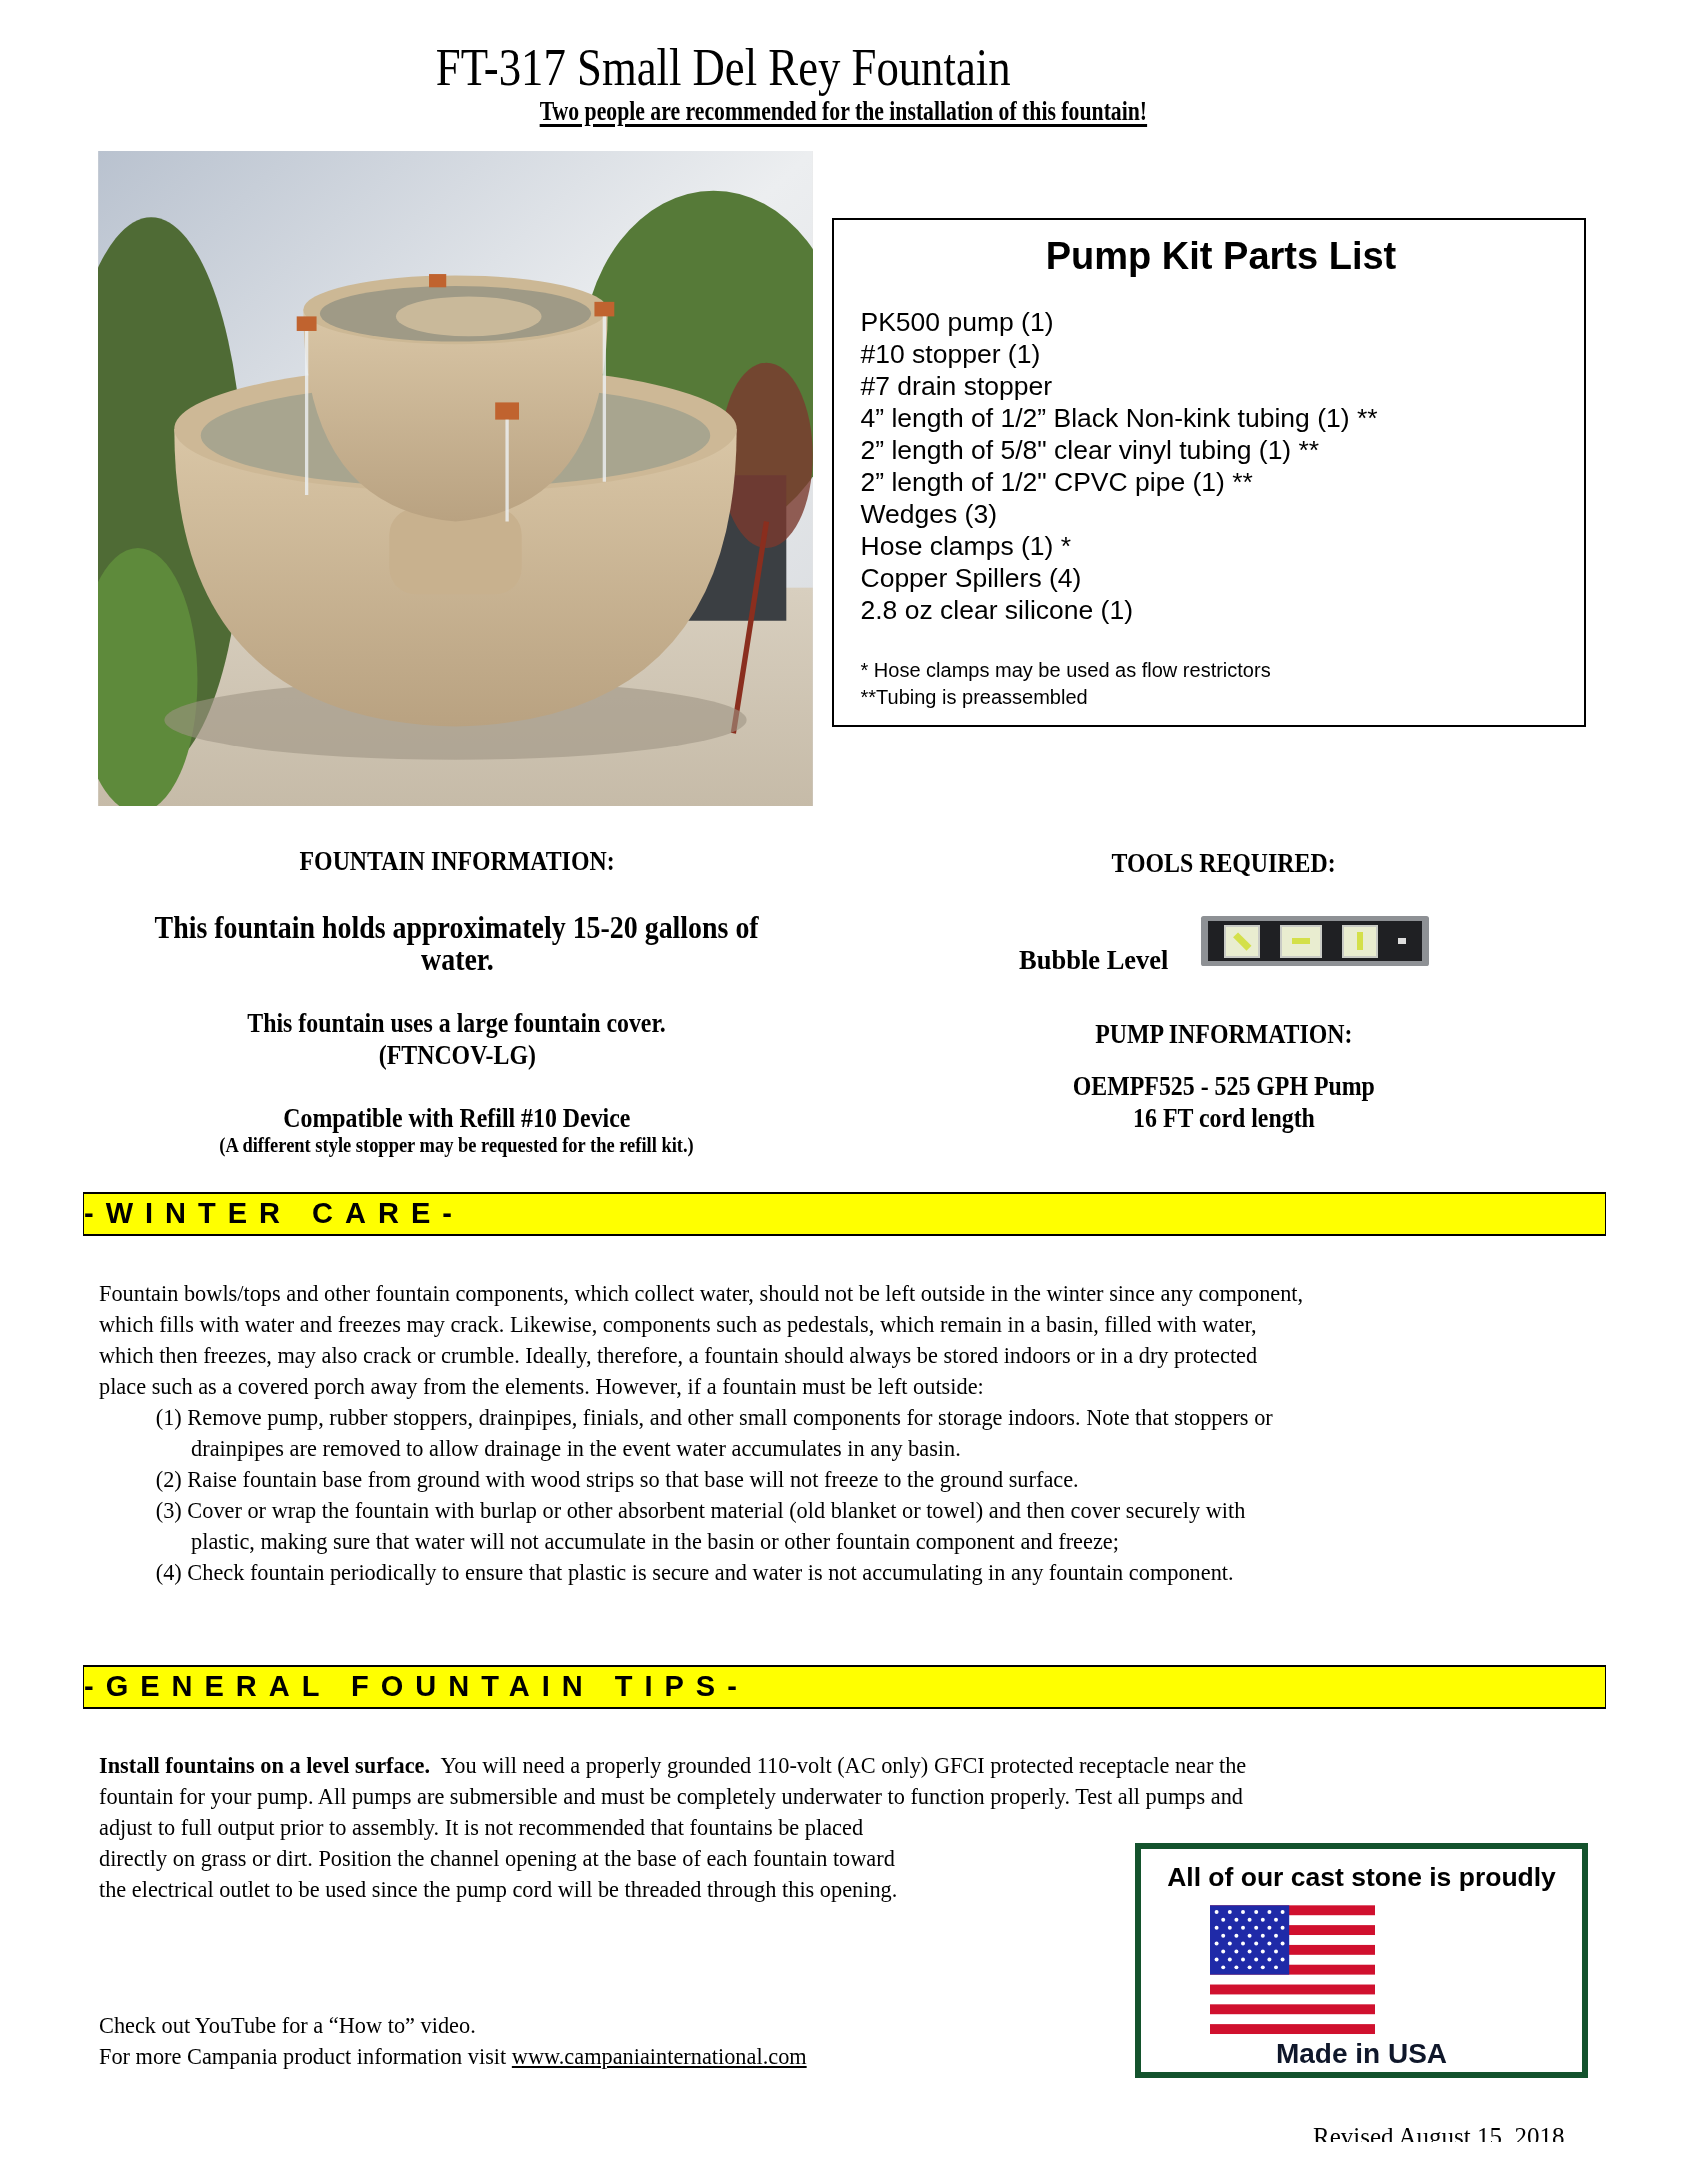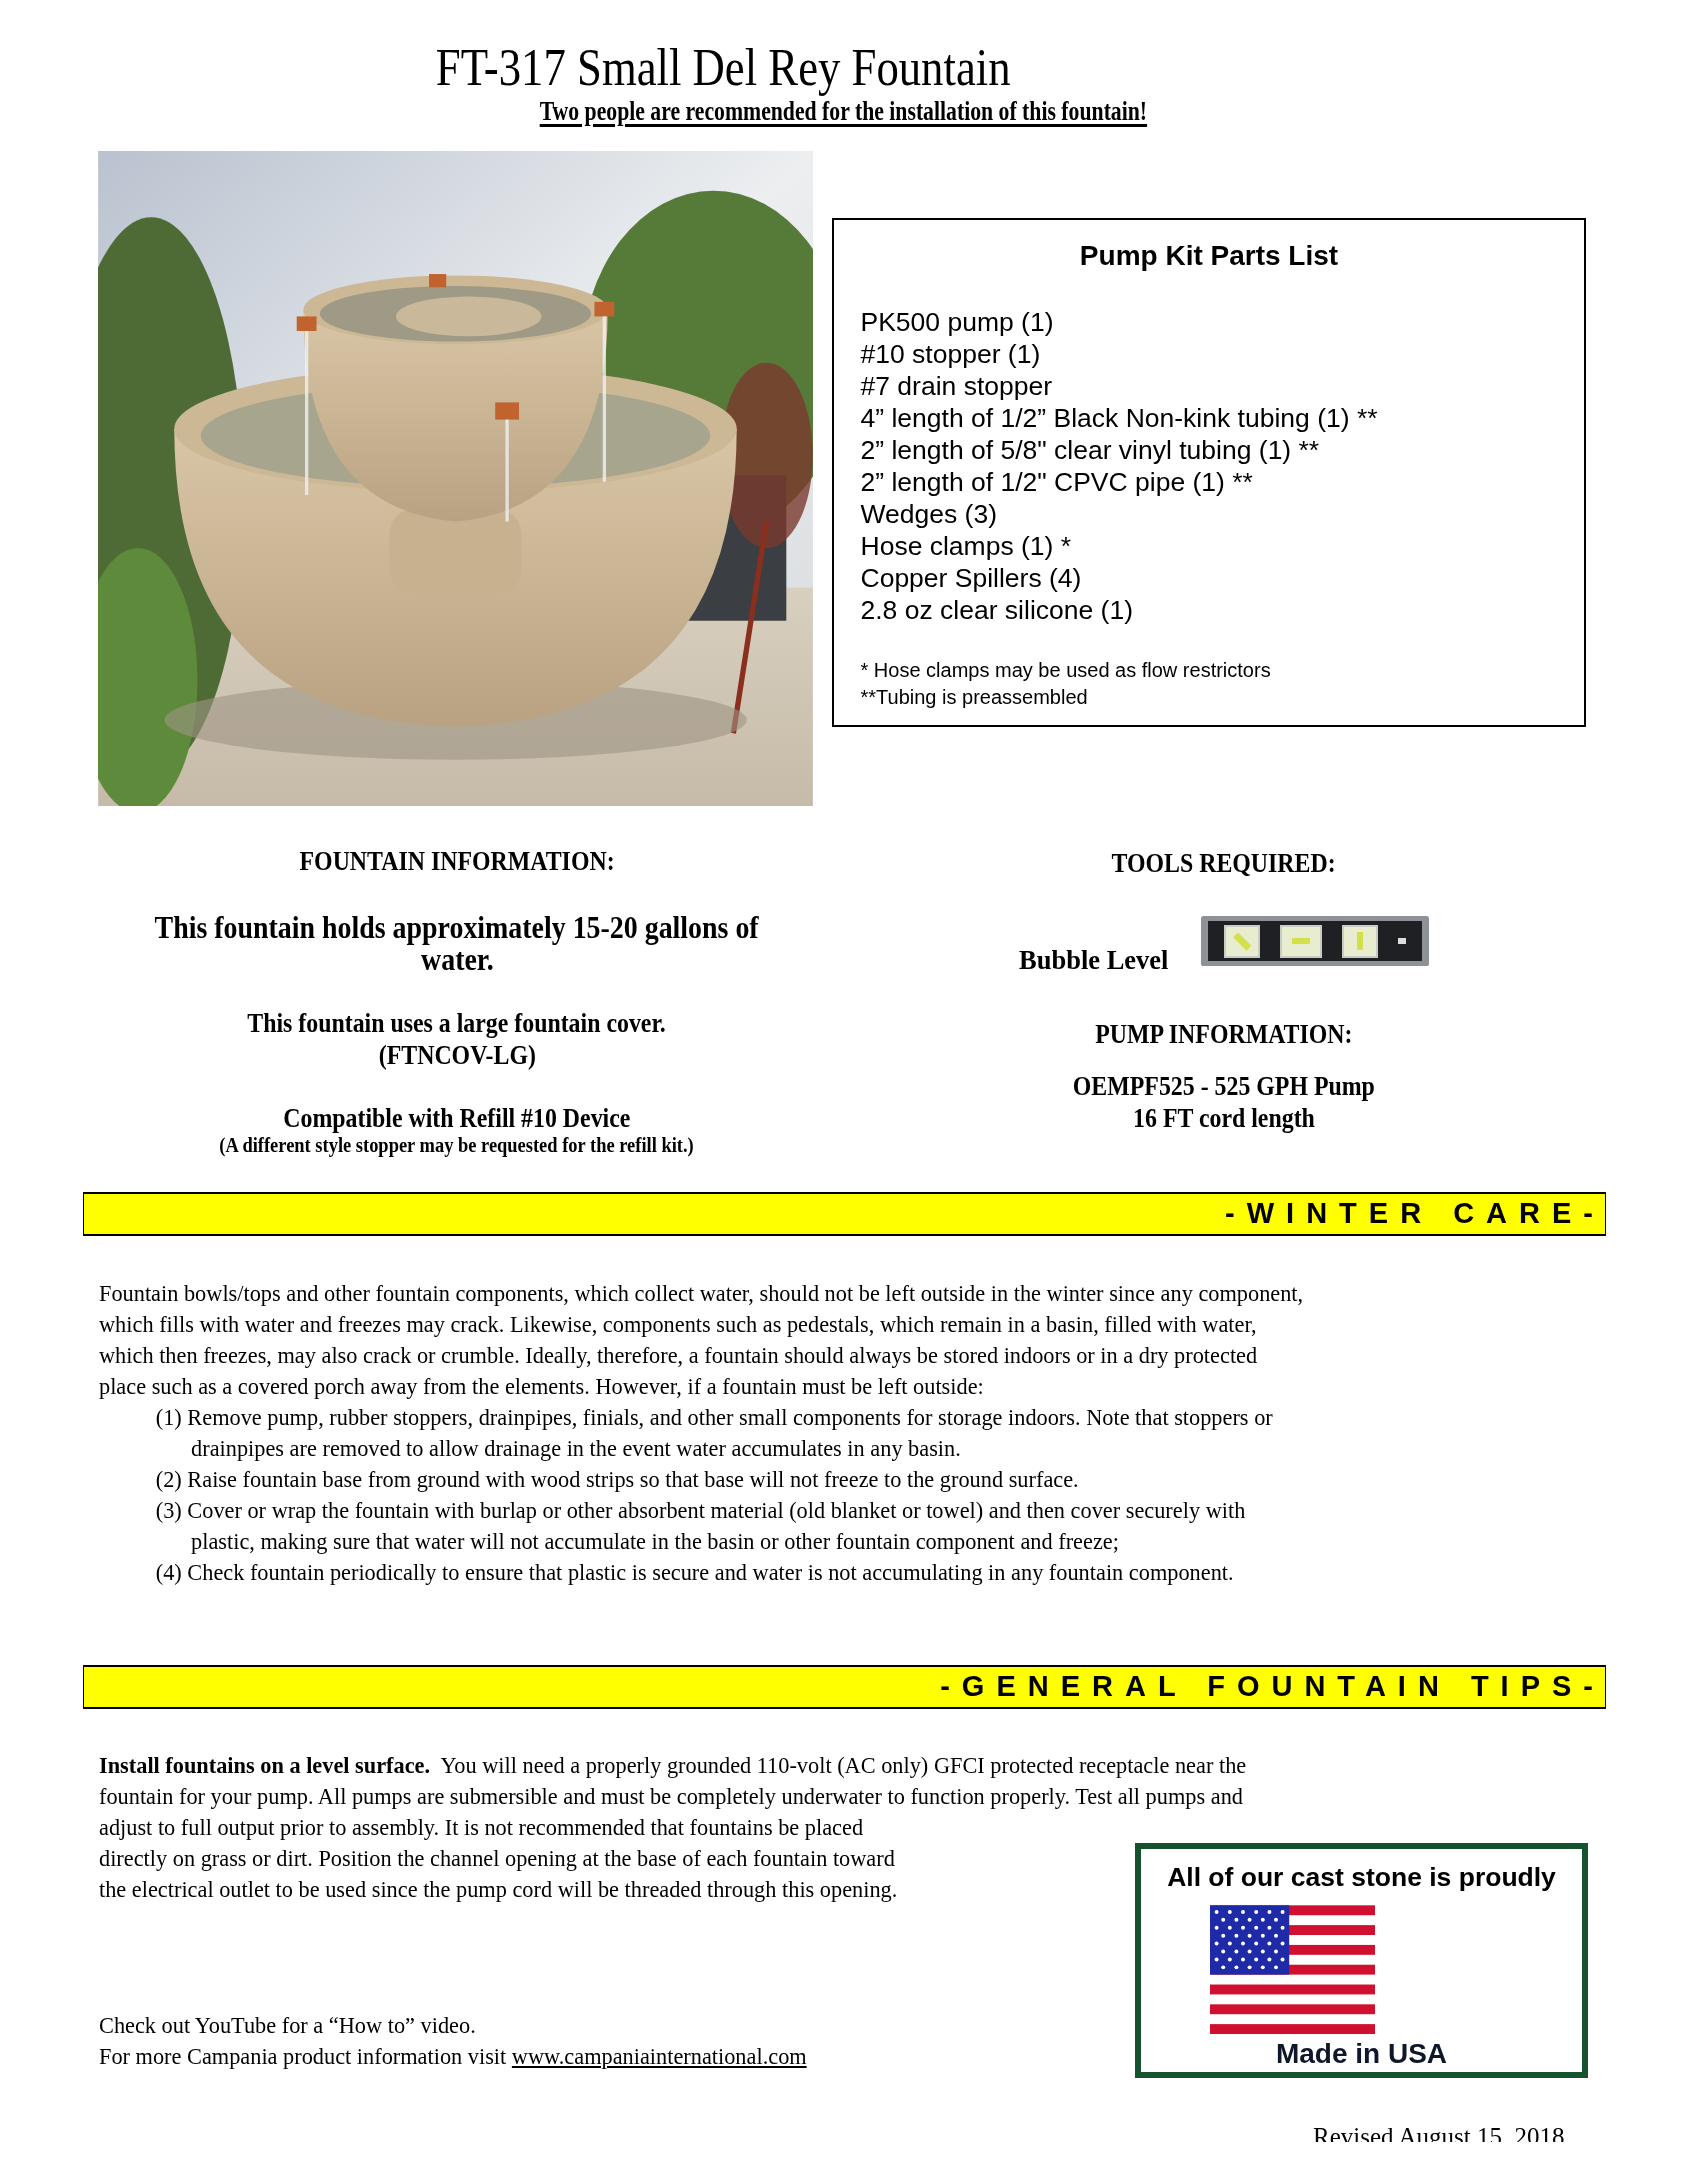--- a/index.html
+++ b/index.html
@@ -9,21 +9,21 @@
   .sans { font-family: "Liberation Sans", "DejaVu Sans", sans-serif; }
 
   #title { left:0; width:1446px; top:38px; text-align:center; font-size:52px; line-height:60px; }
   #title span { display:inline-block; transform:scaleX(0.86); }
   #subtitle { left:0; width:1687px; top:96px; text-align:center; font-size:26.5px; font-weight:bold; line-height:30px; }
   #subtitle span { display:inline-block; transform:scaleX(0.82); text-decoration:underline; text-decoration-thickness:2.6px; text-underline-offset:4px; }
 
   #photo { left:98px; top:151px; width:715px; height:655px; overflow:hidden; background:#e8e6e3; }
 
   #parts-box { left:832px; top:218px; width:754px; height:509px; border:2px solid #000; box-sizing:border-box; }
-  #parts-title { position:absolute; left:0; width:100%; top:14.6px; text-align:center; font-size:28px; font-weight:bold; line-height:42px; }
+  #parts-title { position:absolute; left:12px; width:100%; top:14.6px; text-align:center; font-size:38px; font-weight:bold; line-height:42px; }
   #parts-list { position:absolute; left:26.5px; top:86px; font-size:26.5px; line-height:32px; margin:0; padding:0; list-style:none; }
   #parts-list li { white-space:nowrap; }
   #parts-notes { position:absolute; left:26.5px; top:437px; font-size:20px; line-height:26.5px; }
 
   .center-col { text-align:center; font-weight:bold; }
   .center-col span { display:inline-block; transform:scaleX(0.9); }
 
   #fi-head { left:93px; width:728px; top:846px; font-size:26.5px; }
   #fi-holds { left:93px; width:728px; top:912px; font-size:31px; line-height:32px; }
   #fi-cover { left:93px; width:728px; top:1007px; font-size:26.5px; line-height:32px; }
@@ -38,21 +38,21 @@
   .vial.h { width:38px; }
   .vial i { display:block; width:18.5px; height:6.6px; background:#d4e04a; }
   .vial.v i { width:6.6px; height:18.5px; }
   .vial.d i { transform:rotate(45deg); }
   .hole { width:8px; height:6.6px; background:#ddd; }
 
   #pump-head { left:992px; width:463px; top:1019px; font-size:26.5px; }
   #pump-model { left:992px; width:463px; top:1070px; font-size:26.5px; line-height:32px; }
   #pump-cord { left:992px; width:463px; top:1102px; font-size:26.5px; line-height:32px; }
 
-  .banner { left:83px; width:1523px; height:44px; background:#ffff00; border-top:2.6px solid #000; border-bottom:2.6px solid #000; border-left:1.3px solid #000; border-right:1.3px solid #000; box-sizing:border-box; text-align:right; font-weight:bold; font-size:29px; line-height:38px; letter-spacing:12px; }
+  .banner { left:83px; width:1523px; height:44px; background:#ffff00; border-top:2.6px solid #000; border-bottom:2.6px solid #000; border-left:1.3px solid #000; border-right:1.3px solid #000; box-sizing:border-box; text-align:left; font-weight:bold; font-size:29px; line-height:38px; letter-spacing:12px; }
   #winter-banner { top:1192px; }
   #tips-banner { top:1665px; }
 
   .body-text { left:99px; width:1515px; font-size:24px; line-height:31px; }
   .body-text span.line { display:block; white-space:nowrap; transform-origin:left; transform:scaleX(0.93); }
   #winter-para { top:1278px; }
   .step { padding-left:61px; }
   .step-cont { padding-left:99px; }
 
   #tips-para { top:1750px; }

